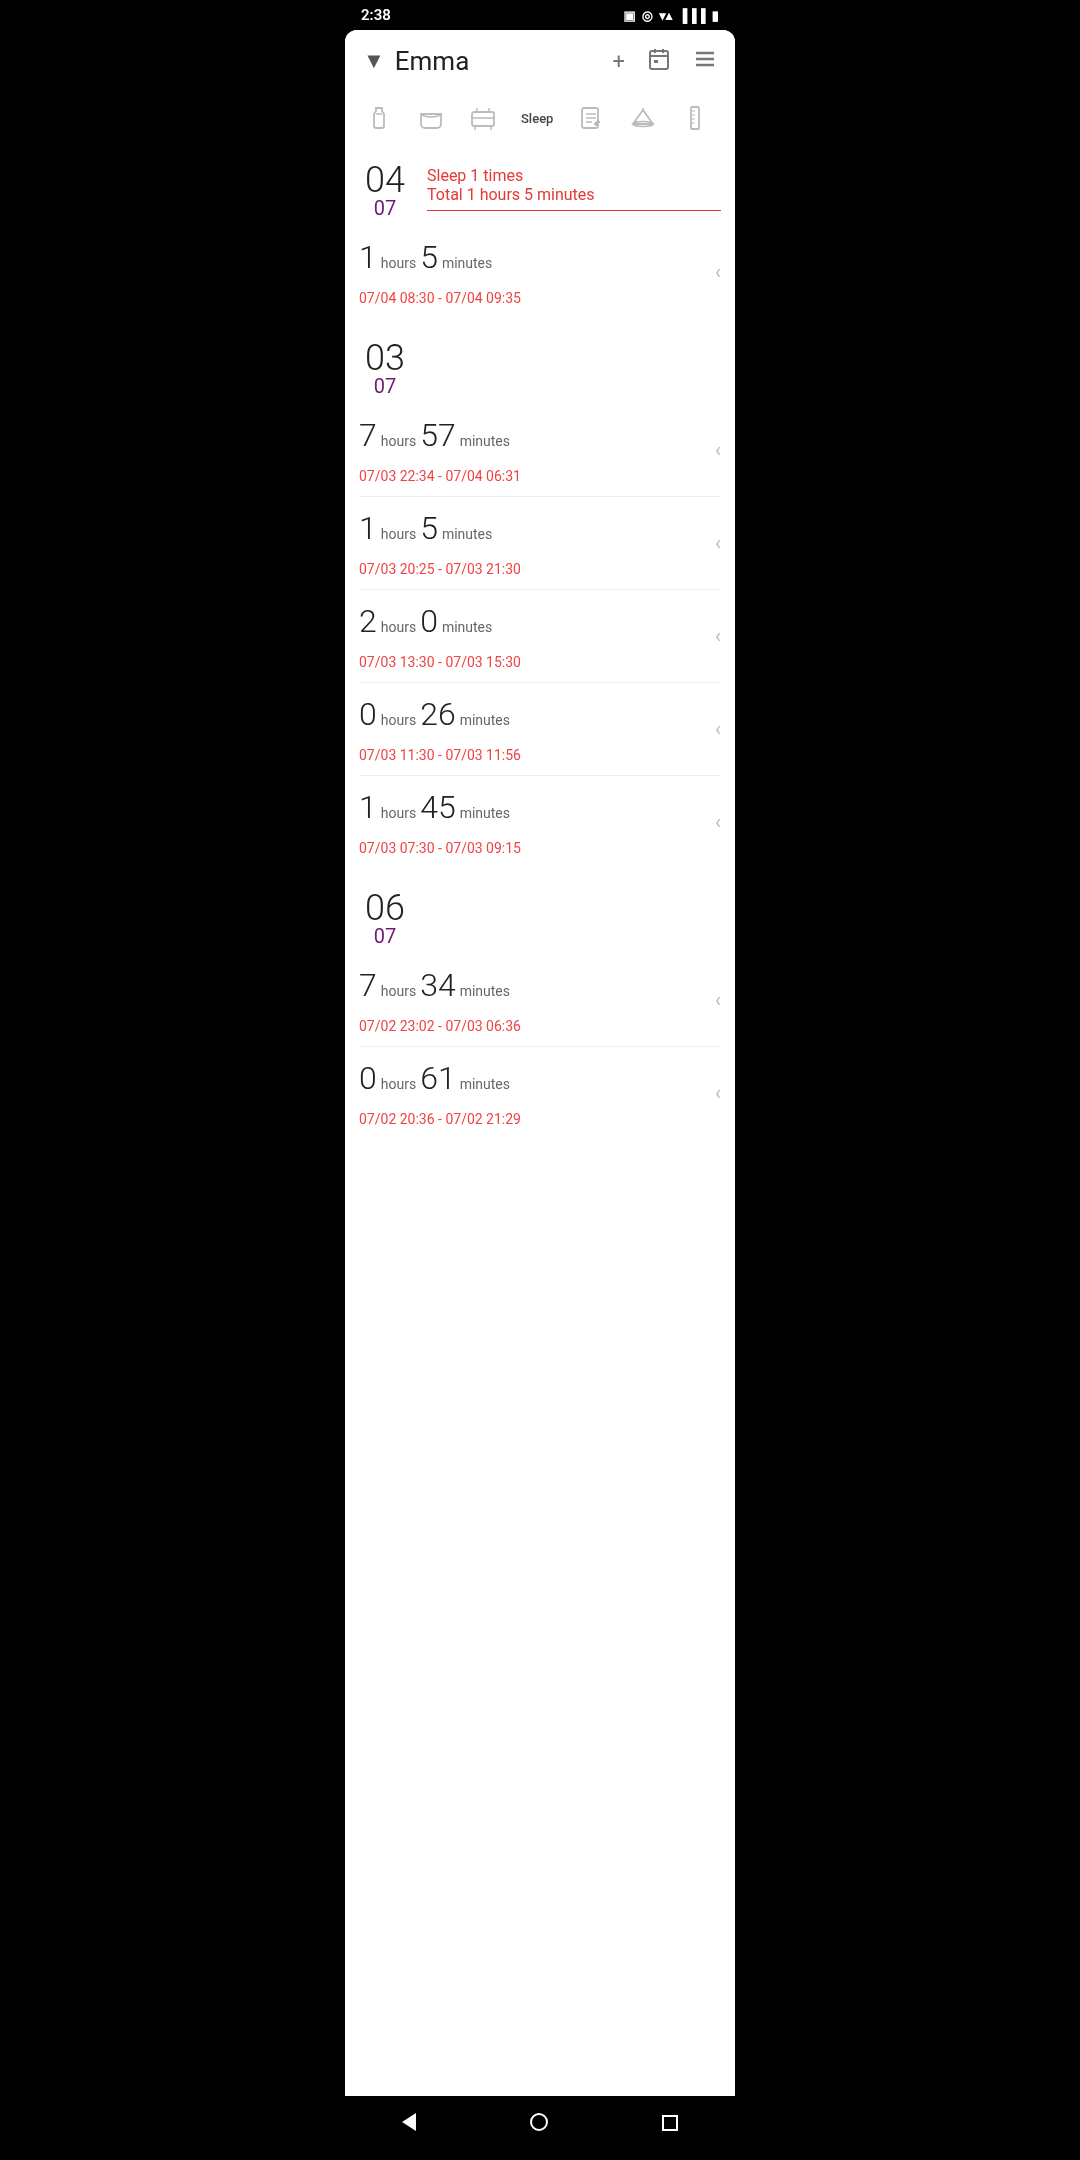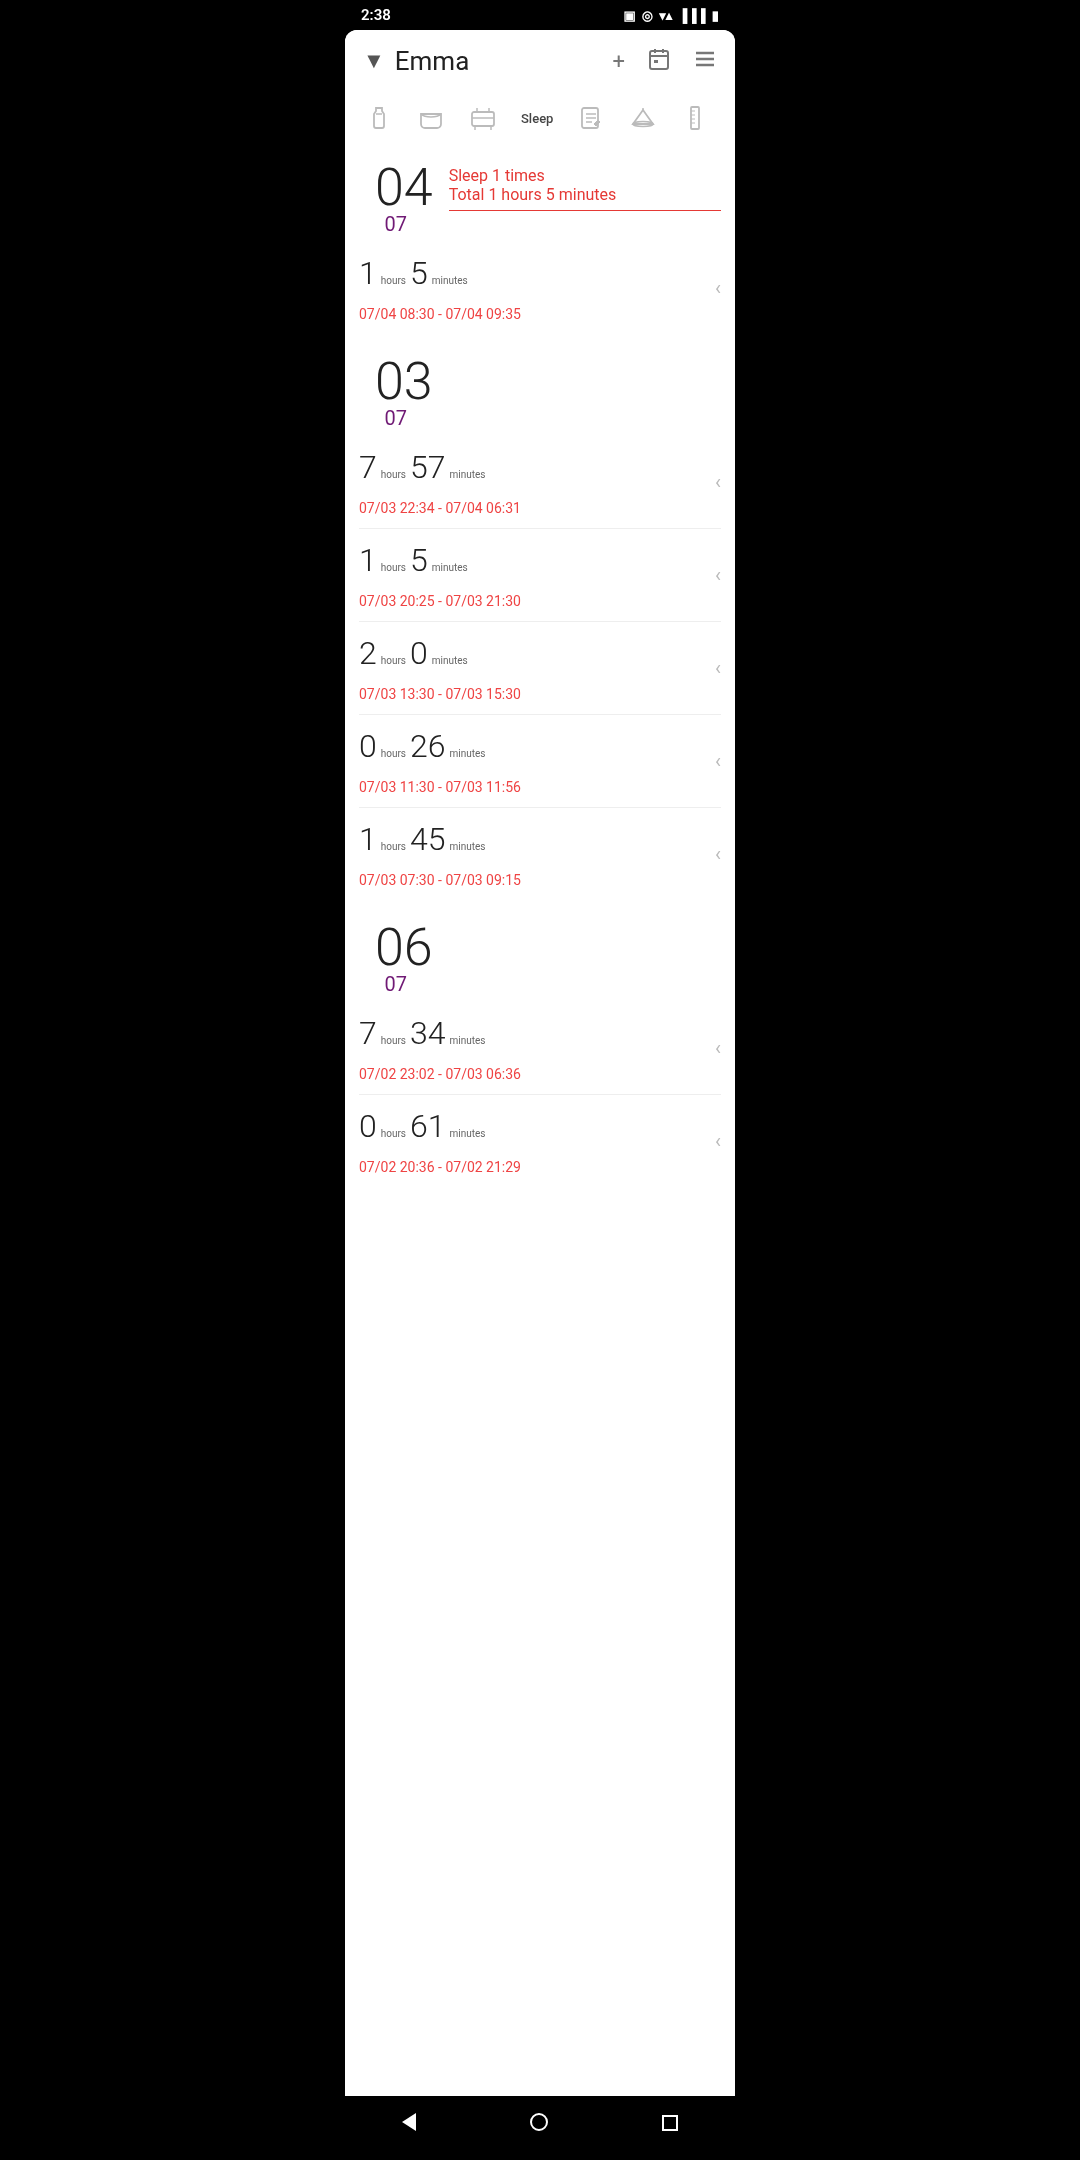--- a/index.html
+++ b/index.html
@@ -126,25 +126,24 @@
     }
 
     .day-number-block {
       display: flex;
       flex-direction: column;
       align-items: center;
       min-width: 52px;
     }
 
     .day-num {
-      font-size: 52px;
+      font-size: 36px;
       font-weight: 300;
       line-height: 1;
       color: #222;
-      margin-left: 16px;
     }
 
     .day-month {
       font-size: 20px;
       color: #701a75;
       margin-top: -2px;
     }
 
     .day-summary {
       flex: 1;
@@ -194,21 +193,21 @@
       gap: 4px;
     }
 
     .duration-big {
       font-size: 32px;
       font-weight: 300;
       color: #222;
     }
 
     .duration-label {
-      font-size: 10px;
+      font-size: 14px;
       color: #666;
     }
 
     .time-range {
       font-size: 14px;
       color: #ef4444;
       margin-top: 14px;
     }
 
     .chevron {

